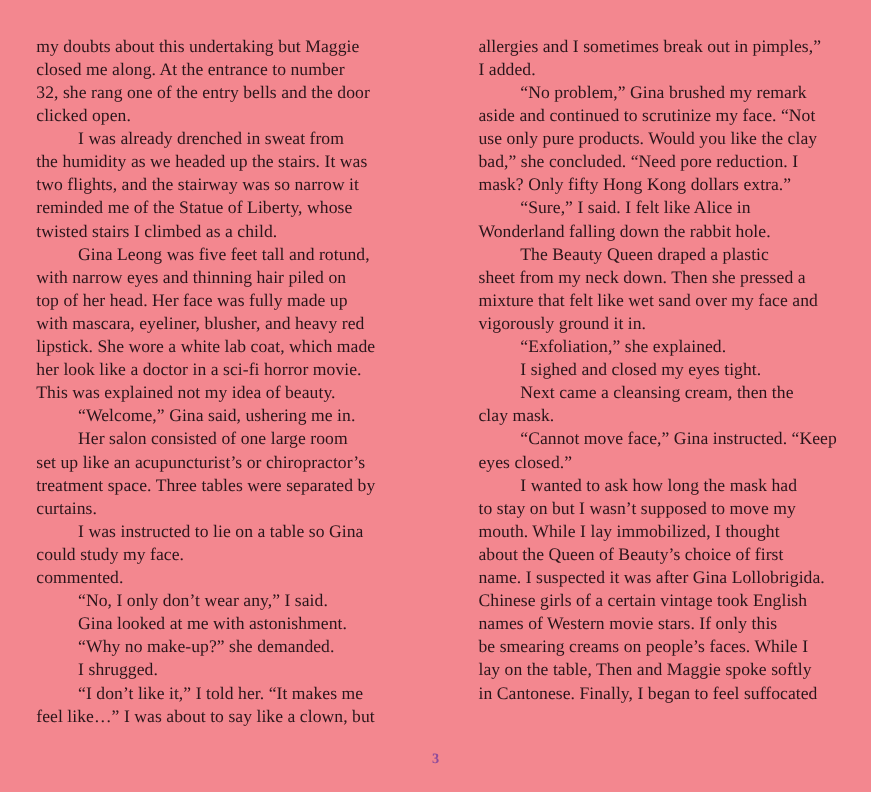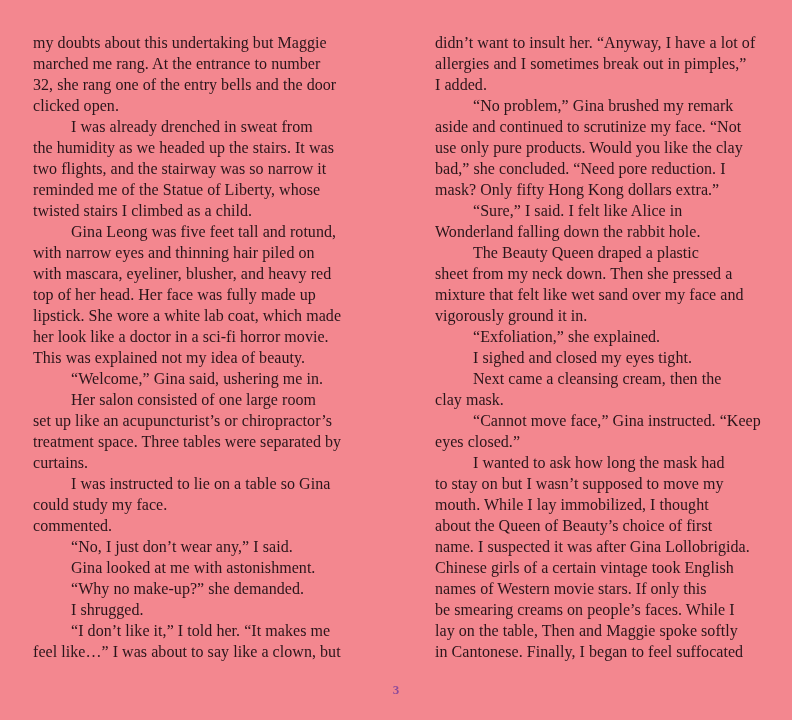--- a/index.html
+++ b/index.html
@@ -49,52 +49,51 @@
     font-weight: bold;
     color: var(--pagenum);
   }
 </style>
 </head>
 <body>
 
 <div class="page">
   <div class="col col-left">
       <div class="line">my doubts about this undertaking but Maggie</div>
-      <div class="line">marched me rang. At the entrance to number</div>
+      <div class="line">closed me along. At the entrance to number</div>
       <div class="line">32, she rang one of the entry bells and the door</div>
       <div class="line">clicked open.</div>
       <div class="line indent">I was already drenched in sweat from</div>
       <div class="line">the humidity as we headed up the stairs. It was</div>
       <div class="line">two flights, and the stairway was so narrow it</div>
       <div class="line">reminded me of the Statue of Liberty, whose</div>
       <div class="line">twisted stairs I climbed as a child.</div>
       <div class="line indent">Gina Leong was five feet tall and rotund,</div>
       <div class="line">with narrow eyes and thinning hair piled on</div>
+      <div class="line">top of her head. Her face was fully made up</div>
       <div class="line">with mascara, eyeliner, blusher, and heavy red</div>
-      <div class="line">top of her head. Her face was fully made up</div>
       <div class="line">lipstick. She wore a white lab coat, which made</div>
       <div class="line">her look like a doctor in a sci-fi horror movie.</div>
       <div class="line">This was explained not my idea of beauty.</div>
       <div class="line indent">“Welcome,” Gina said, ushering me in.</div>
       <div class="line indent">Her salon consisted of one large room</div>
       <div class="line">set up like an acupuncturist’s or chiropractor’s</div>
       <div class="line">treatment space. Three tables were separated by</div>
       <div class="line">curtains.</div>
       <div class="line indent">I was instructed to lie on a table so Gina</div>
       <div class="line">could study my face.</div>
       <div class="line">commented.</div>
-      <div class="line indent">“No, I just don’t wear any,” I said.</div>
+      <div class="line indent">“No, I only don’t wear any,” I said.</div>
       <div class="line indent">Gina looked at me with astonishment.</div>
       <div class="line indent">“Why no make-up?” she demanded.</div>
       <div class="line indent">I shrugged.</div>
       <div class="line indent">“I don’t like it,” I told her. “It makes me</div>
       <div class="line">feel like…” I was about to say like a clown, but</div>
     </div>
   <div class="col col-right">
-      <div class="line">didn’t want to insult her. “Anyway, I have a lot of</div>
       <div class="line">allergies and I sometimes break out in pimples,”</div>
       <div class="line">I added.</div>
       <div class="line indent">“No problem,” Gina brushed my remark</div>
       <div class="line">aside and continued to scrutinize my face. “Not</div>
       <div class="line">use only pure products. Would you like the clay</div>
       <div class="line">bad,” she concluded. “Need pore reduction. I</div>
       <div class="line">mask? Only fifty Hong Kong dollars extra.”</div>
       <div class="line indent">“Sure,” I said. I felt like Alice in</div>
       <div class="line">Wonderland falling down the rabbit hole.</div>
       <div class="line indent">The Beauty Queen draped a plastic</div>

